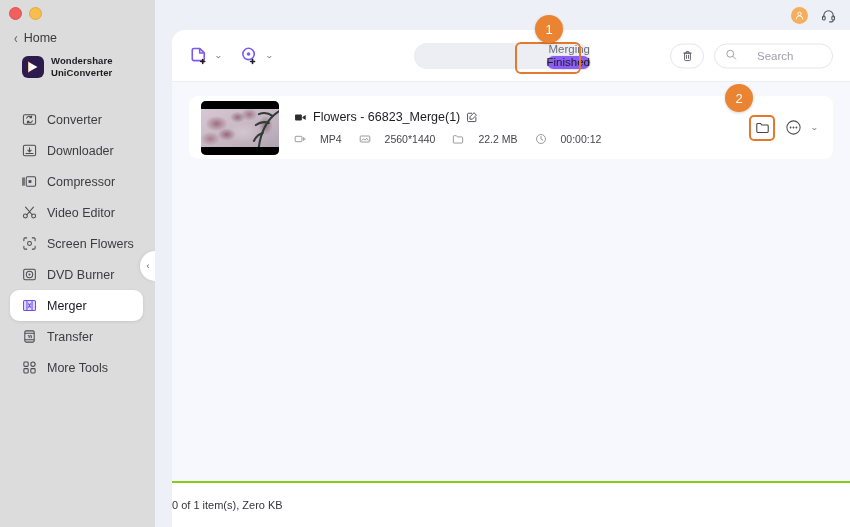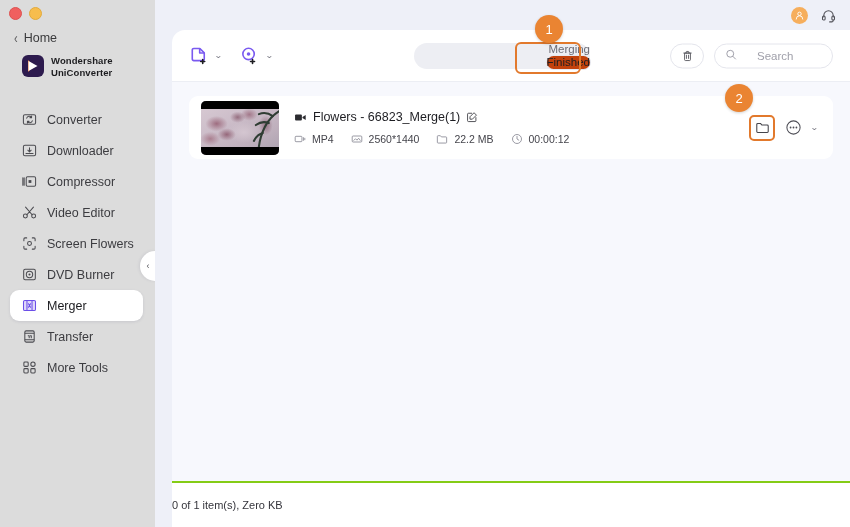--- a/index.html
+++ b/index.html
@@ -46,21 +46,21 @@
     font-size: 12.5px; color: #3a3a3c;
   }
   .home-caret {
     font-size: 11px; color: #5a5a5c; line-height: 1;
     display:inline-block; transform: scaleY(1.25);
   }
 
   .brand {
     position: absolute;
     top: 55px; left: 22px;
-    display: flex; align-items: flex-start; gap: 7px;
+    display: flex; align-items: flex-end; gap: 7px;
   }
   .brand-logo {
     width: 22px; height: 22px; border-radius: 6px;
     background: #2d1b4e;
     position: relative;
     flex: 0 0 22px;
   }
   .brand-logo .play {
     position: absolute;
     top: 50%; left: 52%;
@@ -202,21 +202,21 @@
   .seg-item {
     flex: 1 1 50%;
     height: 26px;
     display: flex; align-items: center; justify-content: center;
     font-size: 11.5px;
     color: #6c6c76;
     border-radius: 14px;
     box-sizing: border-box;
   }
   .seg-item.active {
-    background: #c2410c;
+    background: #8b5cf6;
     color: #1e1e22;
     box-shadow: 0 0 0 1px #e6e7ee;
   }
   .seg-hl {
     position: absolute;
     left: 515px; top: 42px;
     width: 66px; height: 32px;
     border: 2px solid #e2792c;
     border-radius: 6px;
     box-sizing: border-box;
@@ -332,21 +332,21 @@
     font-size: 12.5px; color: #1d1d22;
   }
   .edit-ico { color: #3a3a40; display:flex; align-items:center; }
 
   .finfo {
     display: flex; align-items: center;
     gap: 17px;
     font-size: 10.5px; color: #45454c;
   }
   .finfo span.it {
-    display: flex; align-items: center; gap: 6px;
+    display: flex; align-items: center; gap: 14px;
   }
   .finfo .i { color: #8b8b95; display:flex; align-items:center; }
 
   .row-actions {
     display: flex; align-items: center; gap: 9px;
     position: absolute; right: 15px; top: 50%;
     transform: translateY(-50%);
   }
   .folder-btn {
     width: 26px; height: 26px;

